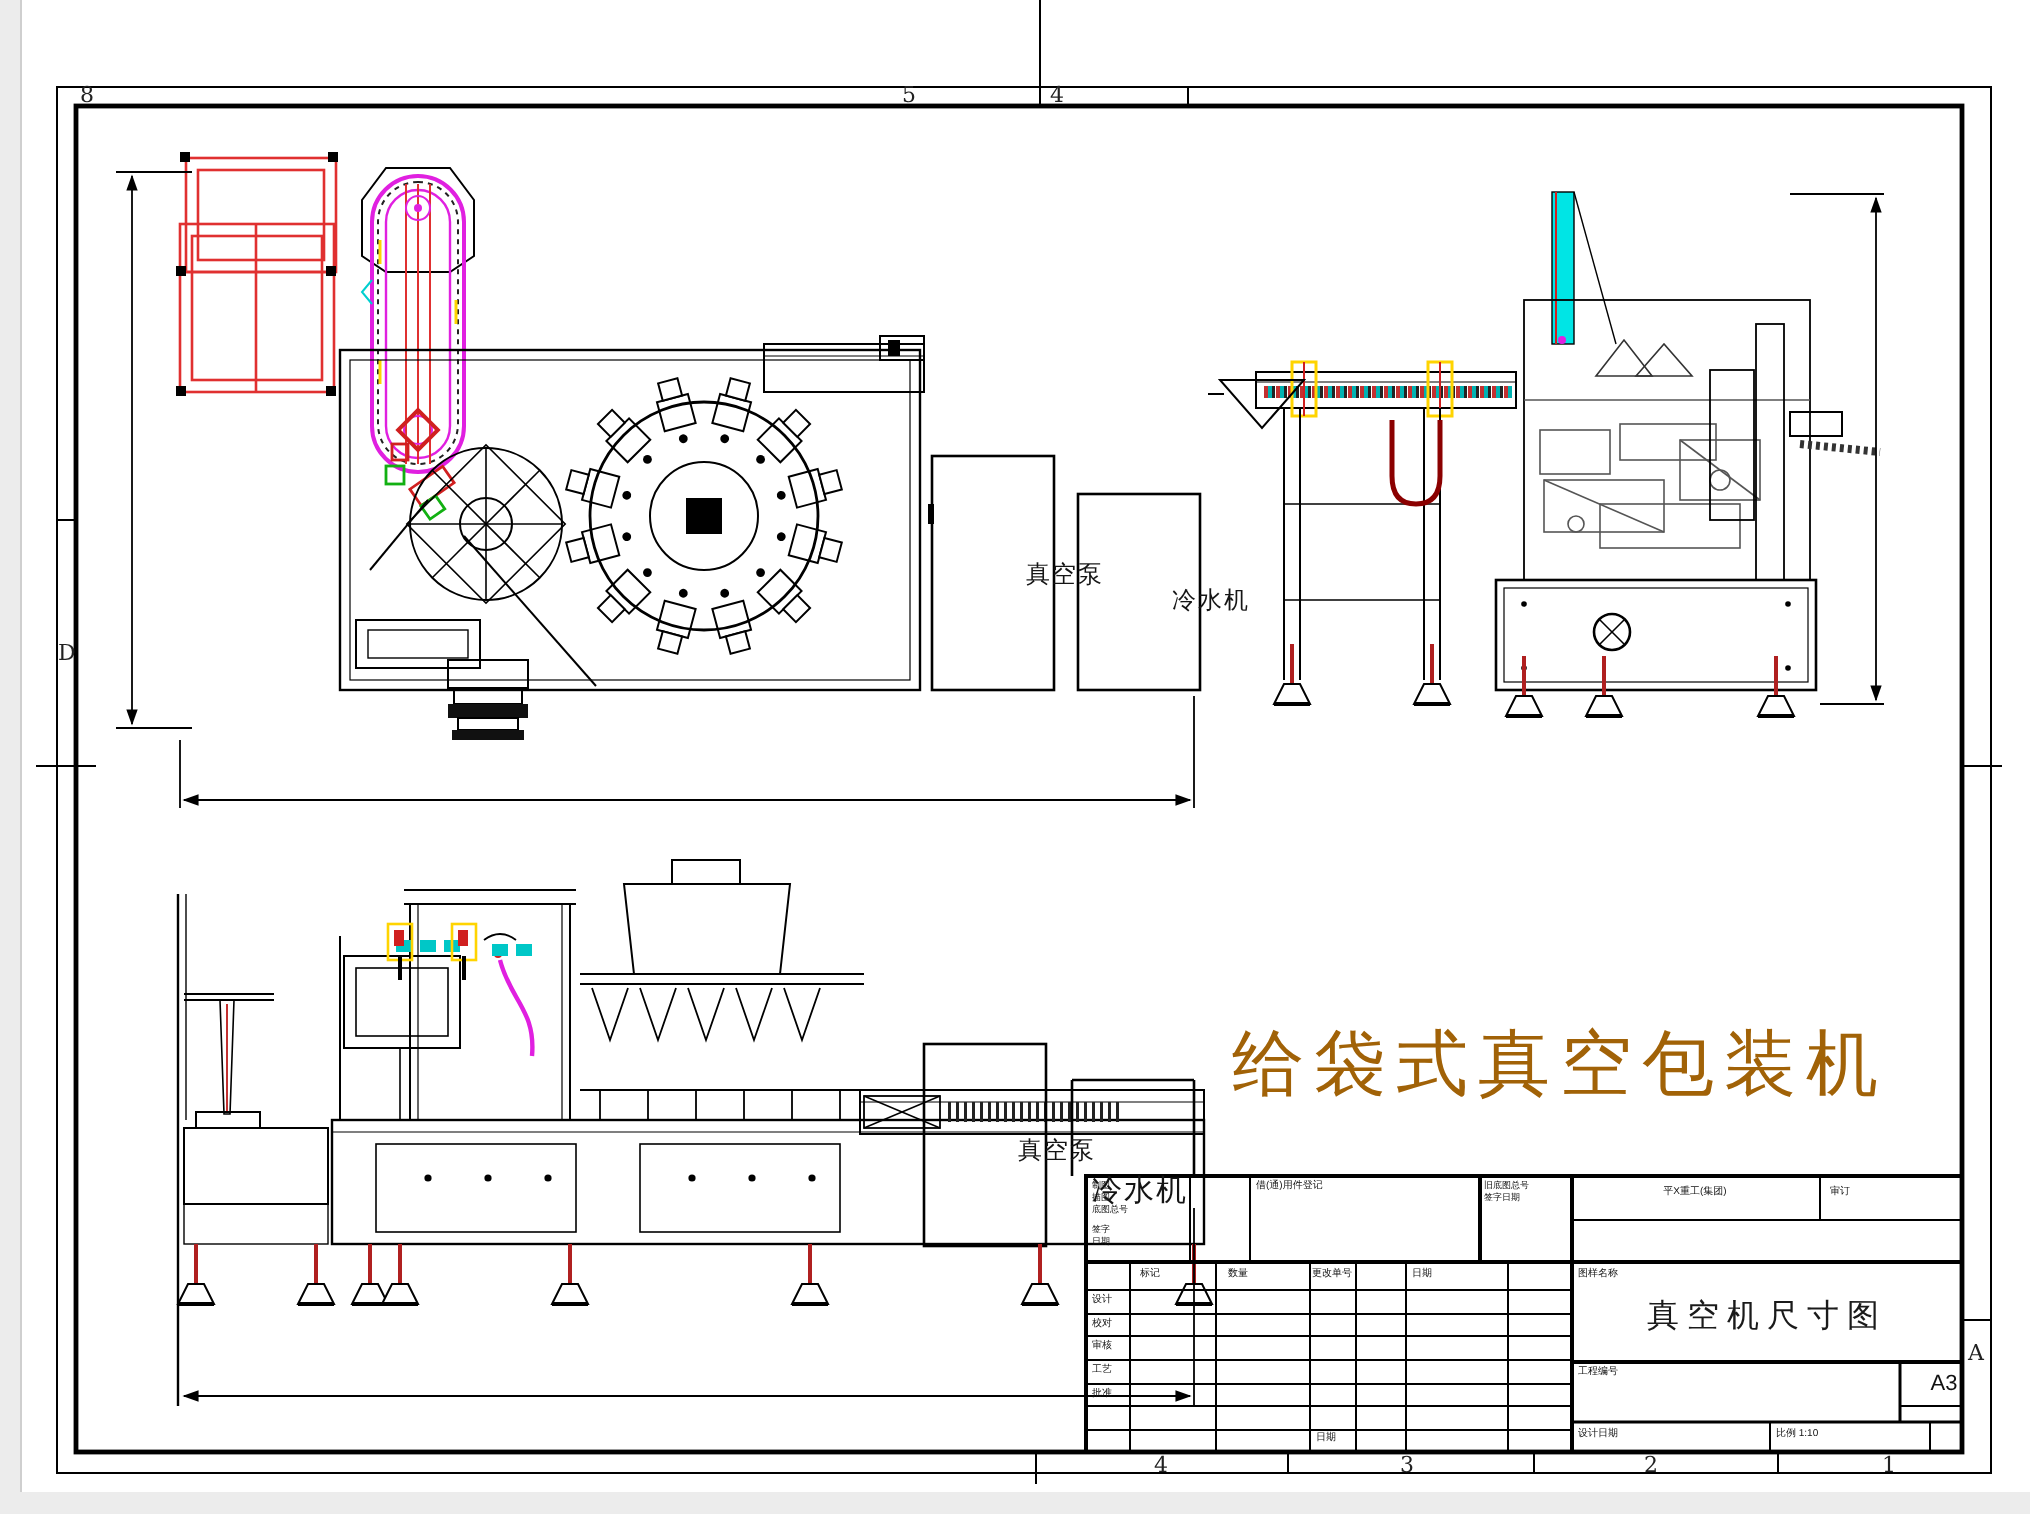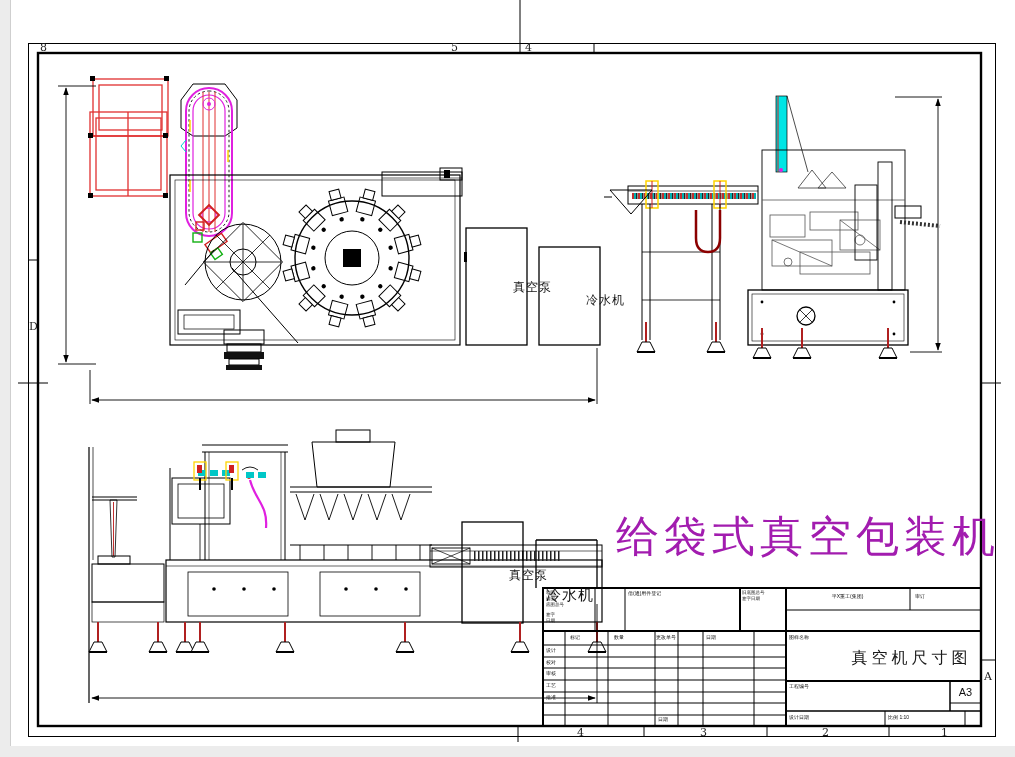--- a/index.html
+++ b/index.html
@@ -7,21 +7,21 @@
     width:1015px;height:757px;position:relative;overflow:hidden;
     background:#ececec;
     font-family:"Liberation Sans","DejaVu Sans",sans-serif;
     color:#111;
   }
   .paper{position:absolute;left:10px;top:0;width:1005px;height:746px;background:#ffffff;border-left:1px solid #cfcfcf;}
   svg.cad{position:absolute;left:0;top:0;pointer-events:none;}
   .txt{position:absolute;white-space:nowrap;color:#111;}
   .zone{font-size:11px;font-family:"DejaVu Serif","Liberation Serif",serif;color:#222;}
   .boxlabel{font-size:12px;letter-spacing:1px;color:#151515;font-family:"DejaVu Serif","Liberation Serif",serif;text-align:center;margin-left:36px;}
-  .maintitle{font-size:43px;letter-spacing:5px;color:#a21caf;font-family:Liberation Mono, monospace;}
+  .maintitle{font-size:36px;letter-spacing:5px;color:#a16207;font-family:Liberation Mono, monospace;}
   .tbtitle{font-size:16px;letter-spacing:4px;color:#1a1a1a;text-align:center;font-family:"DejaVu Serif","Liberation Serif",serif;}
   .a3{font-size:11px;text-align:center;}
   .t5{font-size:5px;line-height:6px;color:#111;letter-spacing:0;}
   .t4{font-size:4.5px;line-height:5.2px;color:#111;}
   .chillerbig{font-size:15px;letter-spacing:1px;color:#141414;font-family:"DejaVu Serif","Liberation Serif",serif;}
 </style>
 </head>
 <body>
 
 <div class="paper"></div>
@@ -337,22 +337,22 @@
 <div class="txt zone" style="left:29px;top:320px;">D</div>
 <div class="txt zone" style="left:984px;top:670px;">A</div>
 
 <div class="txt boxlabel" style="left:466px;top:279px;width:61px;">真空泵</div>
 <div class="txt boxlabel" style="left:539px;top:292px;width:61px;">冷水机</div>
 <div class="txt boxlabel" style="left:462px;top:567px;width:61px;">真空泵</div>
 <div class="txt chillerbig" style="left:546px;top:586px;">冷水机</div>
 
 <div class="txt maintitle" style="left:616px;top:508px;">给袋式真空包装机</div>
 
-<div class="txt tbtitle" style="left:786px;top:648px;width:195px;padding-left:28px;">真空机尺寸图</div>
-<div class="txt a3" style="left:950px;top:686px;width:31px;">A3</div>
+<div class="txt tbtitle" style="left:786px;top:648px;width:195px;">真空机尺寸图</div>
+<div class="txt a3" style="left:950px;top:686px;width:44px;">A3</div>
 
 <div class="txt t4" style="left:546px;top:590px;">制图</div>
 <div class="txt t4" style="left:546px;top:596px;">描图</div>
 <div class="txt t4" style="left:546px;top:602px;">底图总号</div>
 <div class="txt t4" style="left:546px;top:612px;">签字</div>
 <div class="txt t4" style="left:546px;top:618px;">日期</div>
 
 <div class="txt t5" style="left:628px;top:590px;">借(通)用件登记</div>
 <div class="txt t4" style="left:742px;top:590px;">旧底图总号</div>
 <div class="txt t4" style="left:742px;top:596px;">签字日期</div>

